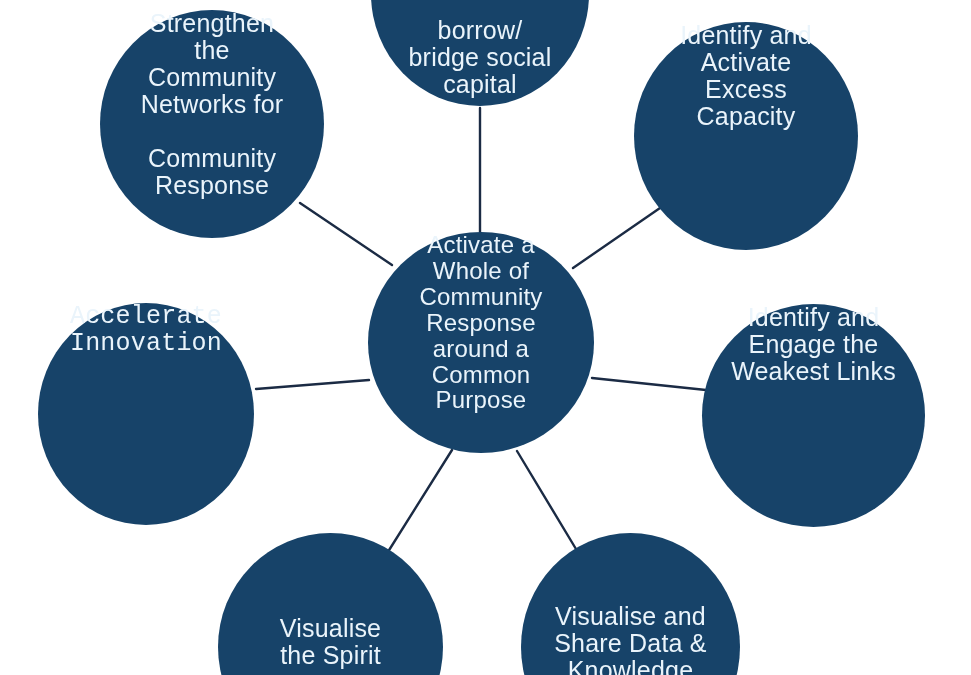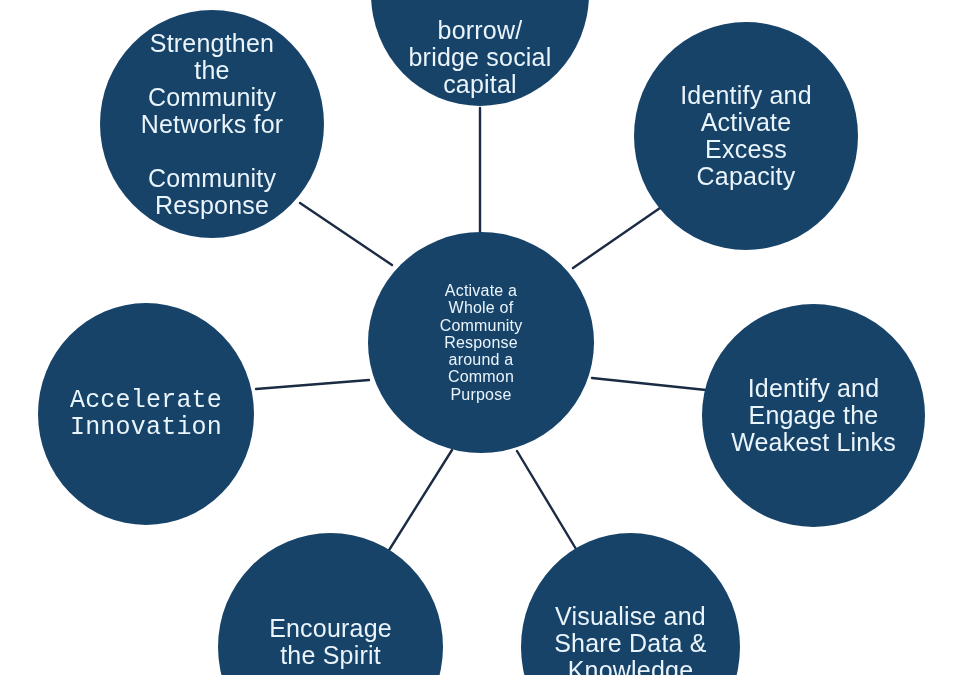--- a/index.html
+++ b/index.html
@@ -24,33 +24,33 @@
     width: 971px;
     height: 675px;
     z-index: 1;
   }
   .node {
     position: absolute;
     z-index: 2;
     border-radius: 50%;
     background: #174369;
     display: flex;
-    align-items: center;
+    align-items: flex-start;
     justify-content: center;
     box-sizing: border-box;
   }
   .node-label {
     color: #eaf4fb;
     text-align: center;
     width: 96%;
     white-space: pre-line;
     letter-spacing: 0.2px;
   }
   .hub .node-label {
-    font-size: 16px;
+    font-size: 24px;
     line-height: 1.08;
   }
   .spoke .node-label {
     font-size: 25px;
     line-height: 1.08;
   }
   
   #node-hub {
     left: 368px;
     top: 232px;
@@ -163,21 +163,21 @@
 Innovation</div>
   </div>
 
   <div class="node spoke" id="node-right">
     <div class="node-label">Identify and
 Engage the
 Weakest Links</div>
   </div>
 
   <div class="node spoke" id="node-bottomleft">
-    <div class="node-label">Encourage
+    <div class="node-label">Visualise
 the Spirit</div>
   </div>
 
   <div class="node spoke" id="node-bottomright">
     <div class="node-label">Visualise and
 Share Data &amp;
 Knowledge</div>
   </div>
 
 </div>

